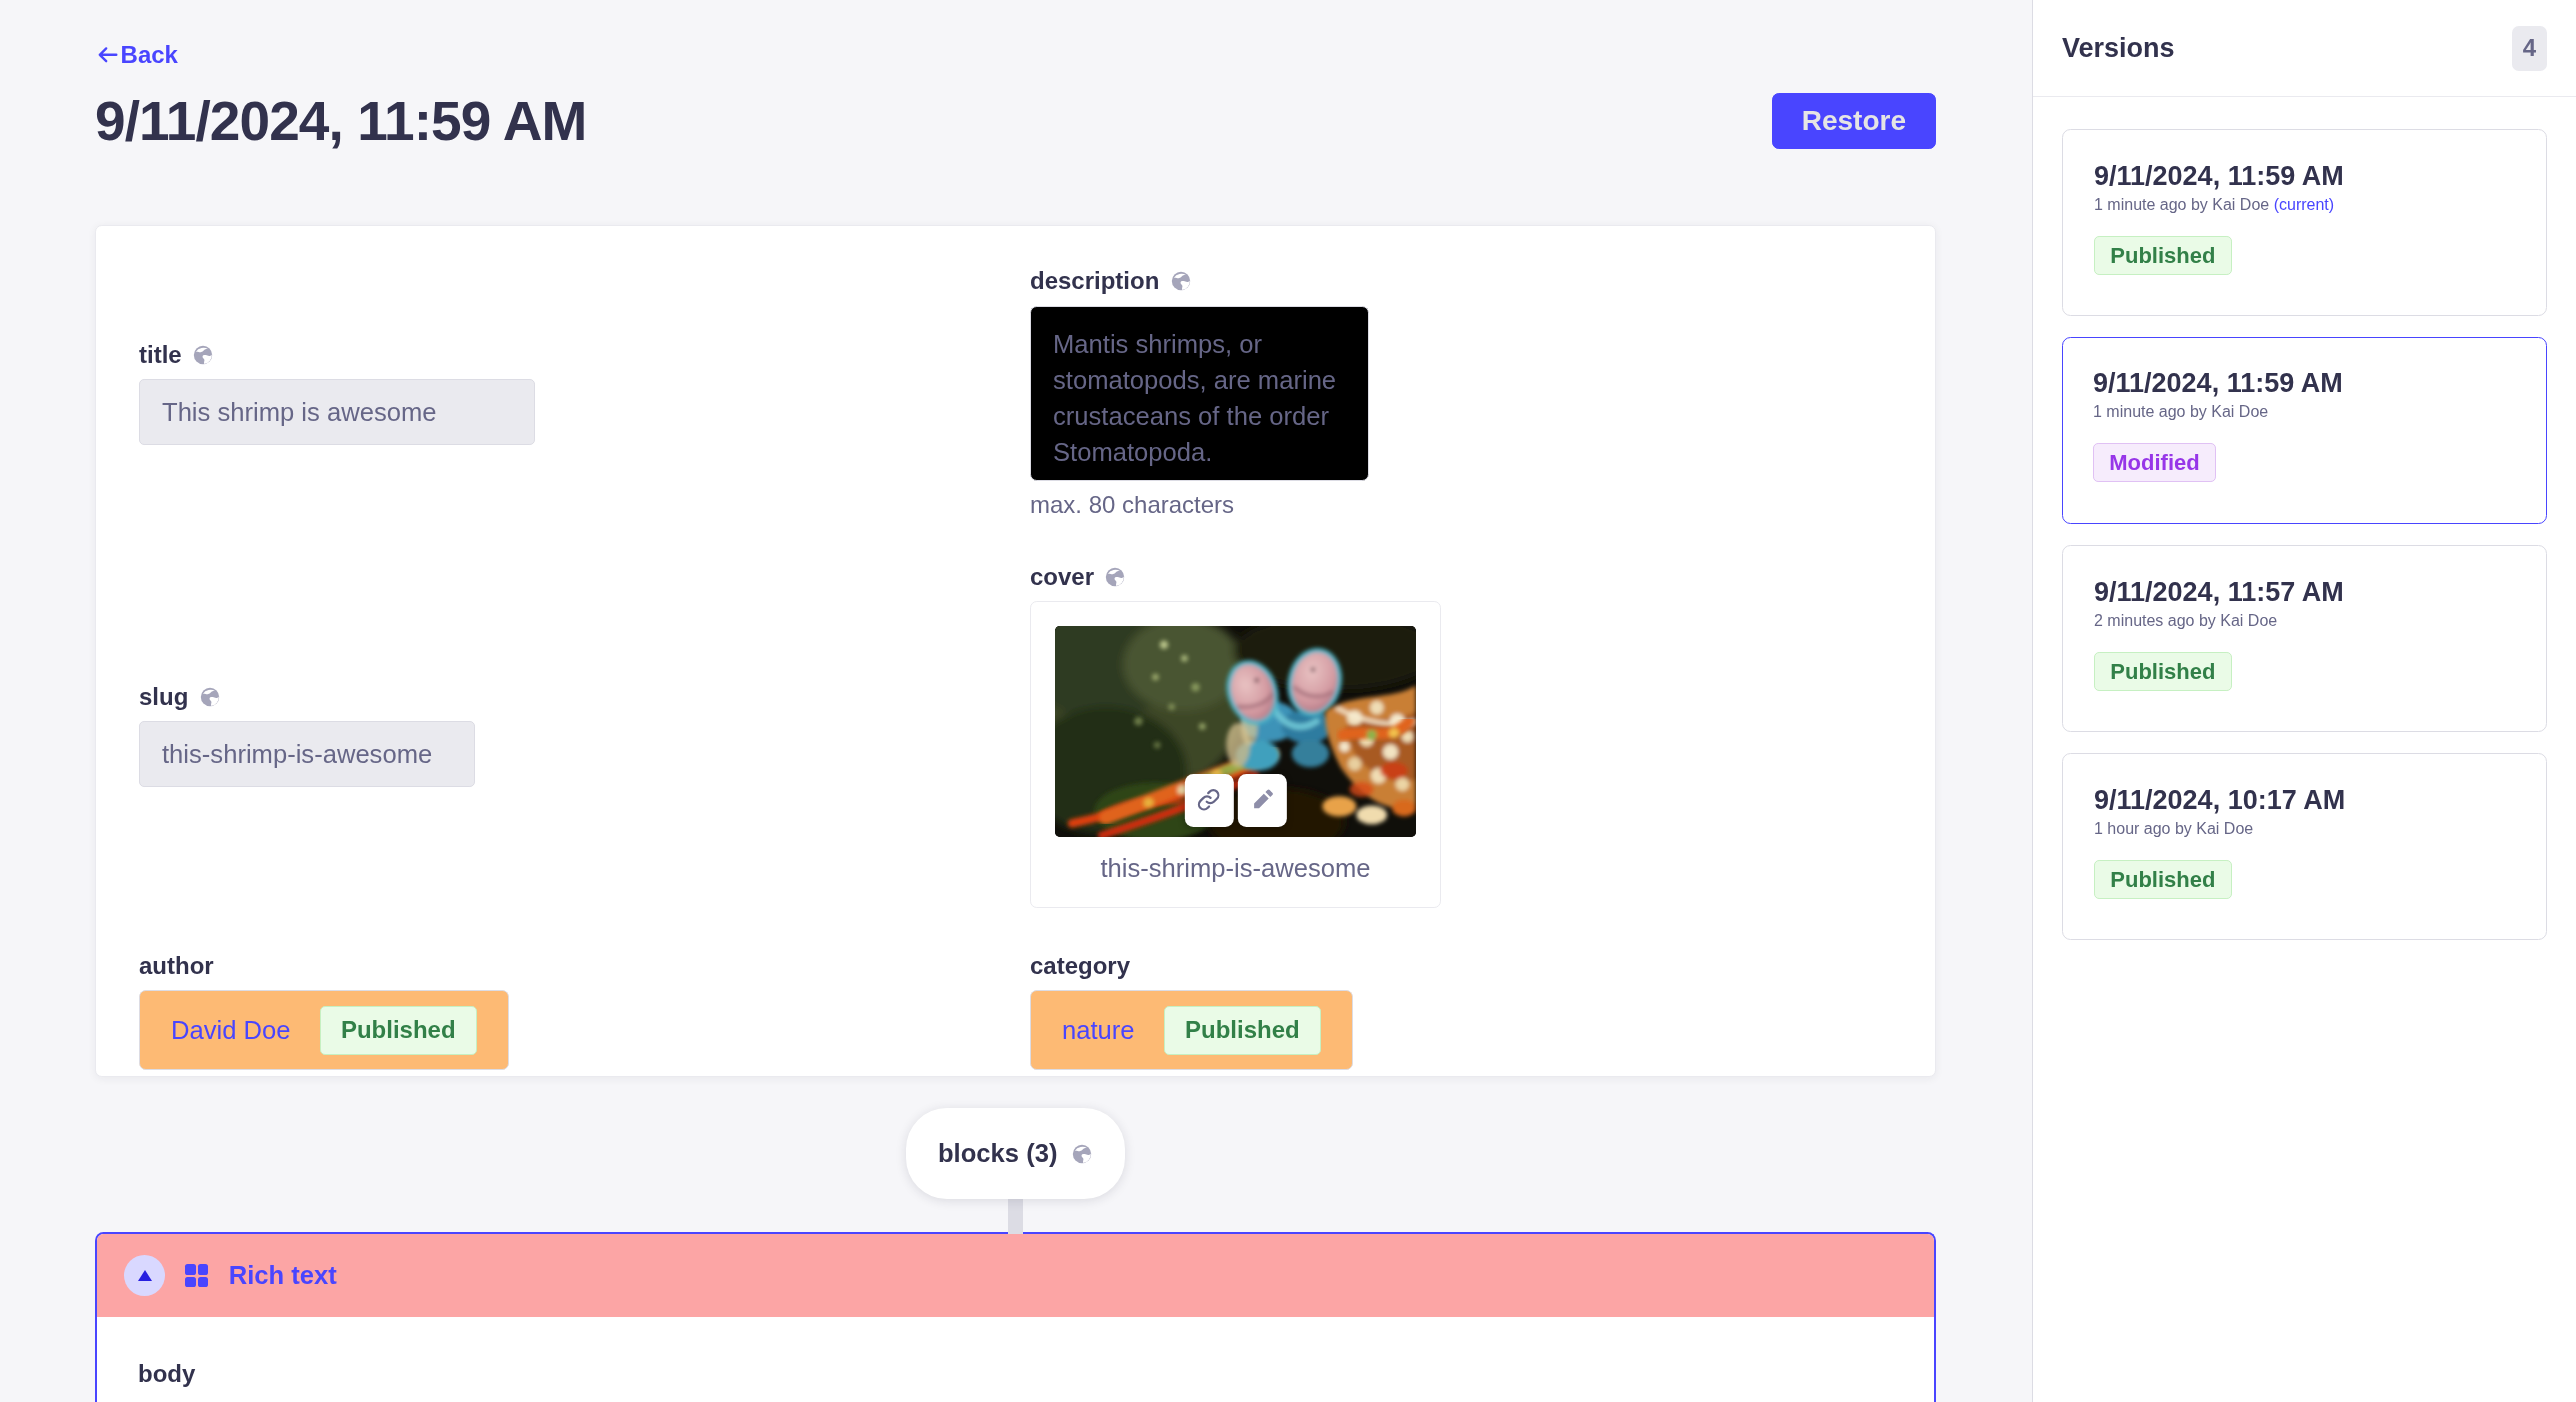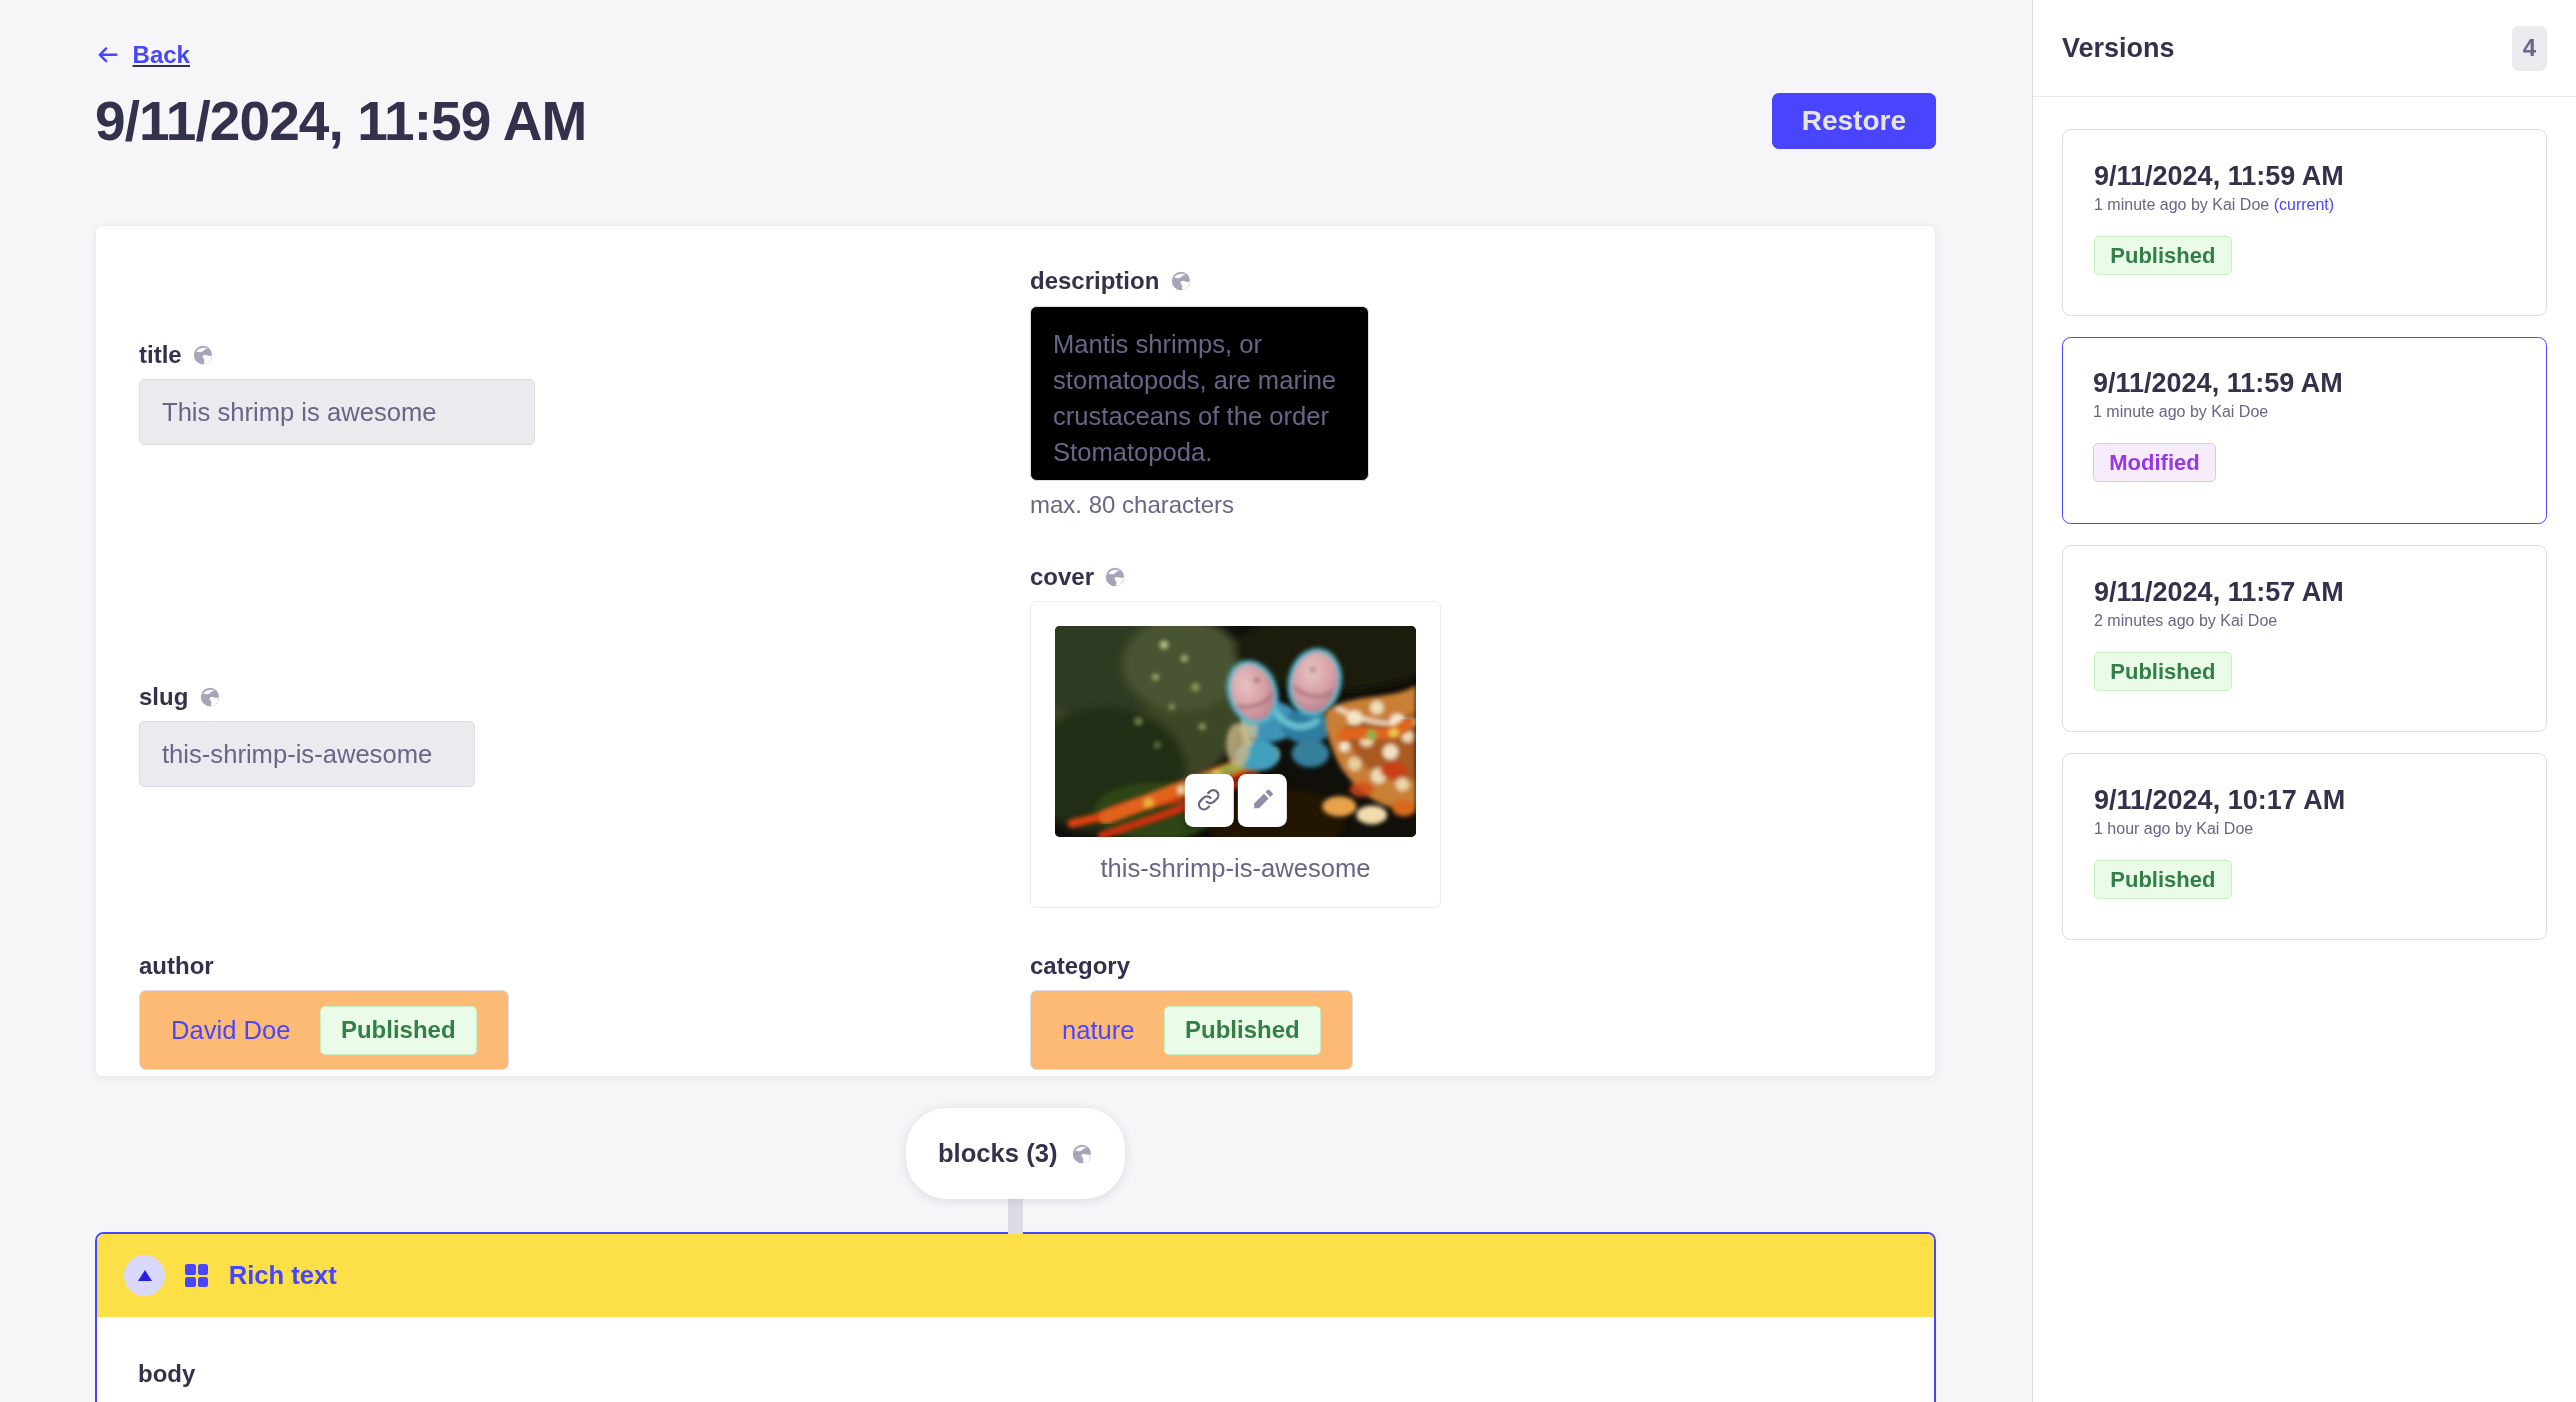--- a/index.html
+++ b/index.html
@@ -3,21 +3,21 @@
 <meta charset="utf-8">
 <style>
   * { margin:0; padding:0; box-sizing:border-box; }
   html,body { width:2576px; height:1402px; overflow:hidden; }
   body { font-family:"Liberation Sans", sans-serif; background:#f6f6f9; color:#32324d; }
   .page { position:relative; width:2576px; height:1402px; background:#f6f6f9; }
 
   
   .main { position:absolute; left:0; top:0; width:2032px; height:1402px; padding:41px 96px 0 95px; }
 
-  .back-row { display:flex; align-items:center; gap:12px; width:fit-content; cursor:pointer;text-decoration:underline; }
+  .back-row { display:flex; align-items:center; width:fit-content; cursor:pointer; }
   .back-arrow { width:25.6px; height:25.6px; display:block; }
   .back-label { font-size:24px; font-weight:600; color:#4945ff; }
 
   .title-row { display:flex; align-items:center; justify-content:space-between; margin-top:20.4px; }
   .page-title { font-size:55px; font-weight:700; color:#32324d; letter-spacing:-0.9px; }
   .btn-restore { height:56px; padding:0 29px; background:#4945ff; border:0.9px solid #4945ff; border-radius:6.8px;
                  color:#e5e5e5; font-size:28px; font-weight:600; font-family:inherit; cursor:pointer; }
   .page-subtitle { margin-top:12px; font-size:27px; color:#32324d; }
 
   
@@ -62,21 +62,21 @@
   
   .blocks-area { position:relative; height:124px; }
   .blocks-stub { position:absolute; left:50%; margin-left:-7.7px; top:68px; width:15.3px; height:58px; background:#dcdce4; }
   .blocks-chip { position:relative; z-index:1; margin:31px auto 0; width:fit-content; height:91px; background:#ffffff;
                  border-radius:41px; box-shadow:0 1.7px 10.2px rgba(33,33,52,.13); display:flex; align-items:center;
                  gap:13.6px; padding:0 32px; cursor:pointer; }
   .blocks-chip-label { font-size:25.6px; font-weight:600; color:#32324d; }
 
   
   .rich-block { border:2.6px solid #4945ff; border-bottom:none; border-radius:8.5px 8.5px 0 0; height:204px; overflow:hidden; background:#ffffff; }
-  .rich-header { height:83px; background:#fde047; display:flex; align-items:center; gap:20.4px; padding:0 27px; cursor:pointer; }
+  .rich-header { height:83px; background:#fca5a5; display:flex; align-items:center; gap:20.4px; padding:0 27px; cursor:pointer; }
   .collapse-toggle { width:41px; height:41px; border-radius:50%; background:#d9d8ff; border:none; display:flex;
                      align-items:center; justify-content:center; cursor:pointer; }
   .triangle-up { width:0; height:0; border-left:7.7px solid transparent; border-right:7.7px solid transparent;
                  border-bottom:11px solid #271fe0; }
   .blocks-grid-icon { display:grid; grid-template-columns:10.2px 10.2px; grid-template-rows:10.2px 10.2px; gap:2.6px; }
   .blocks-grid-icon span { background:#4945ff; border-radius:2.6px; }
   .rich-title { font-size:25.6px; font-weight:600; color:#4945ff; }
   .rich-body { padding:43px 0 0 41px; background:#ffffff; }
 
   

